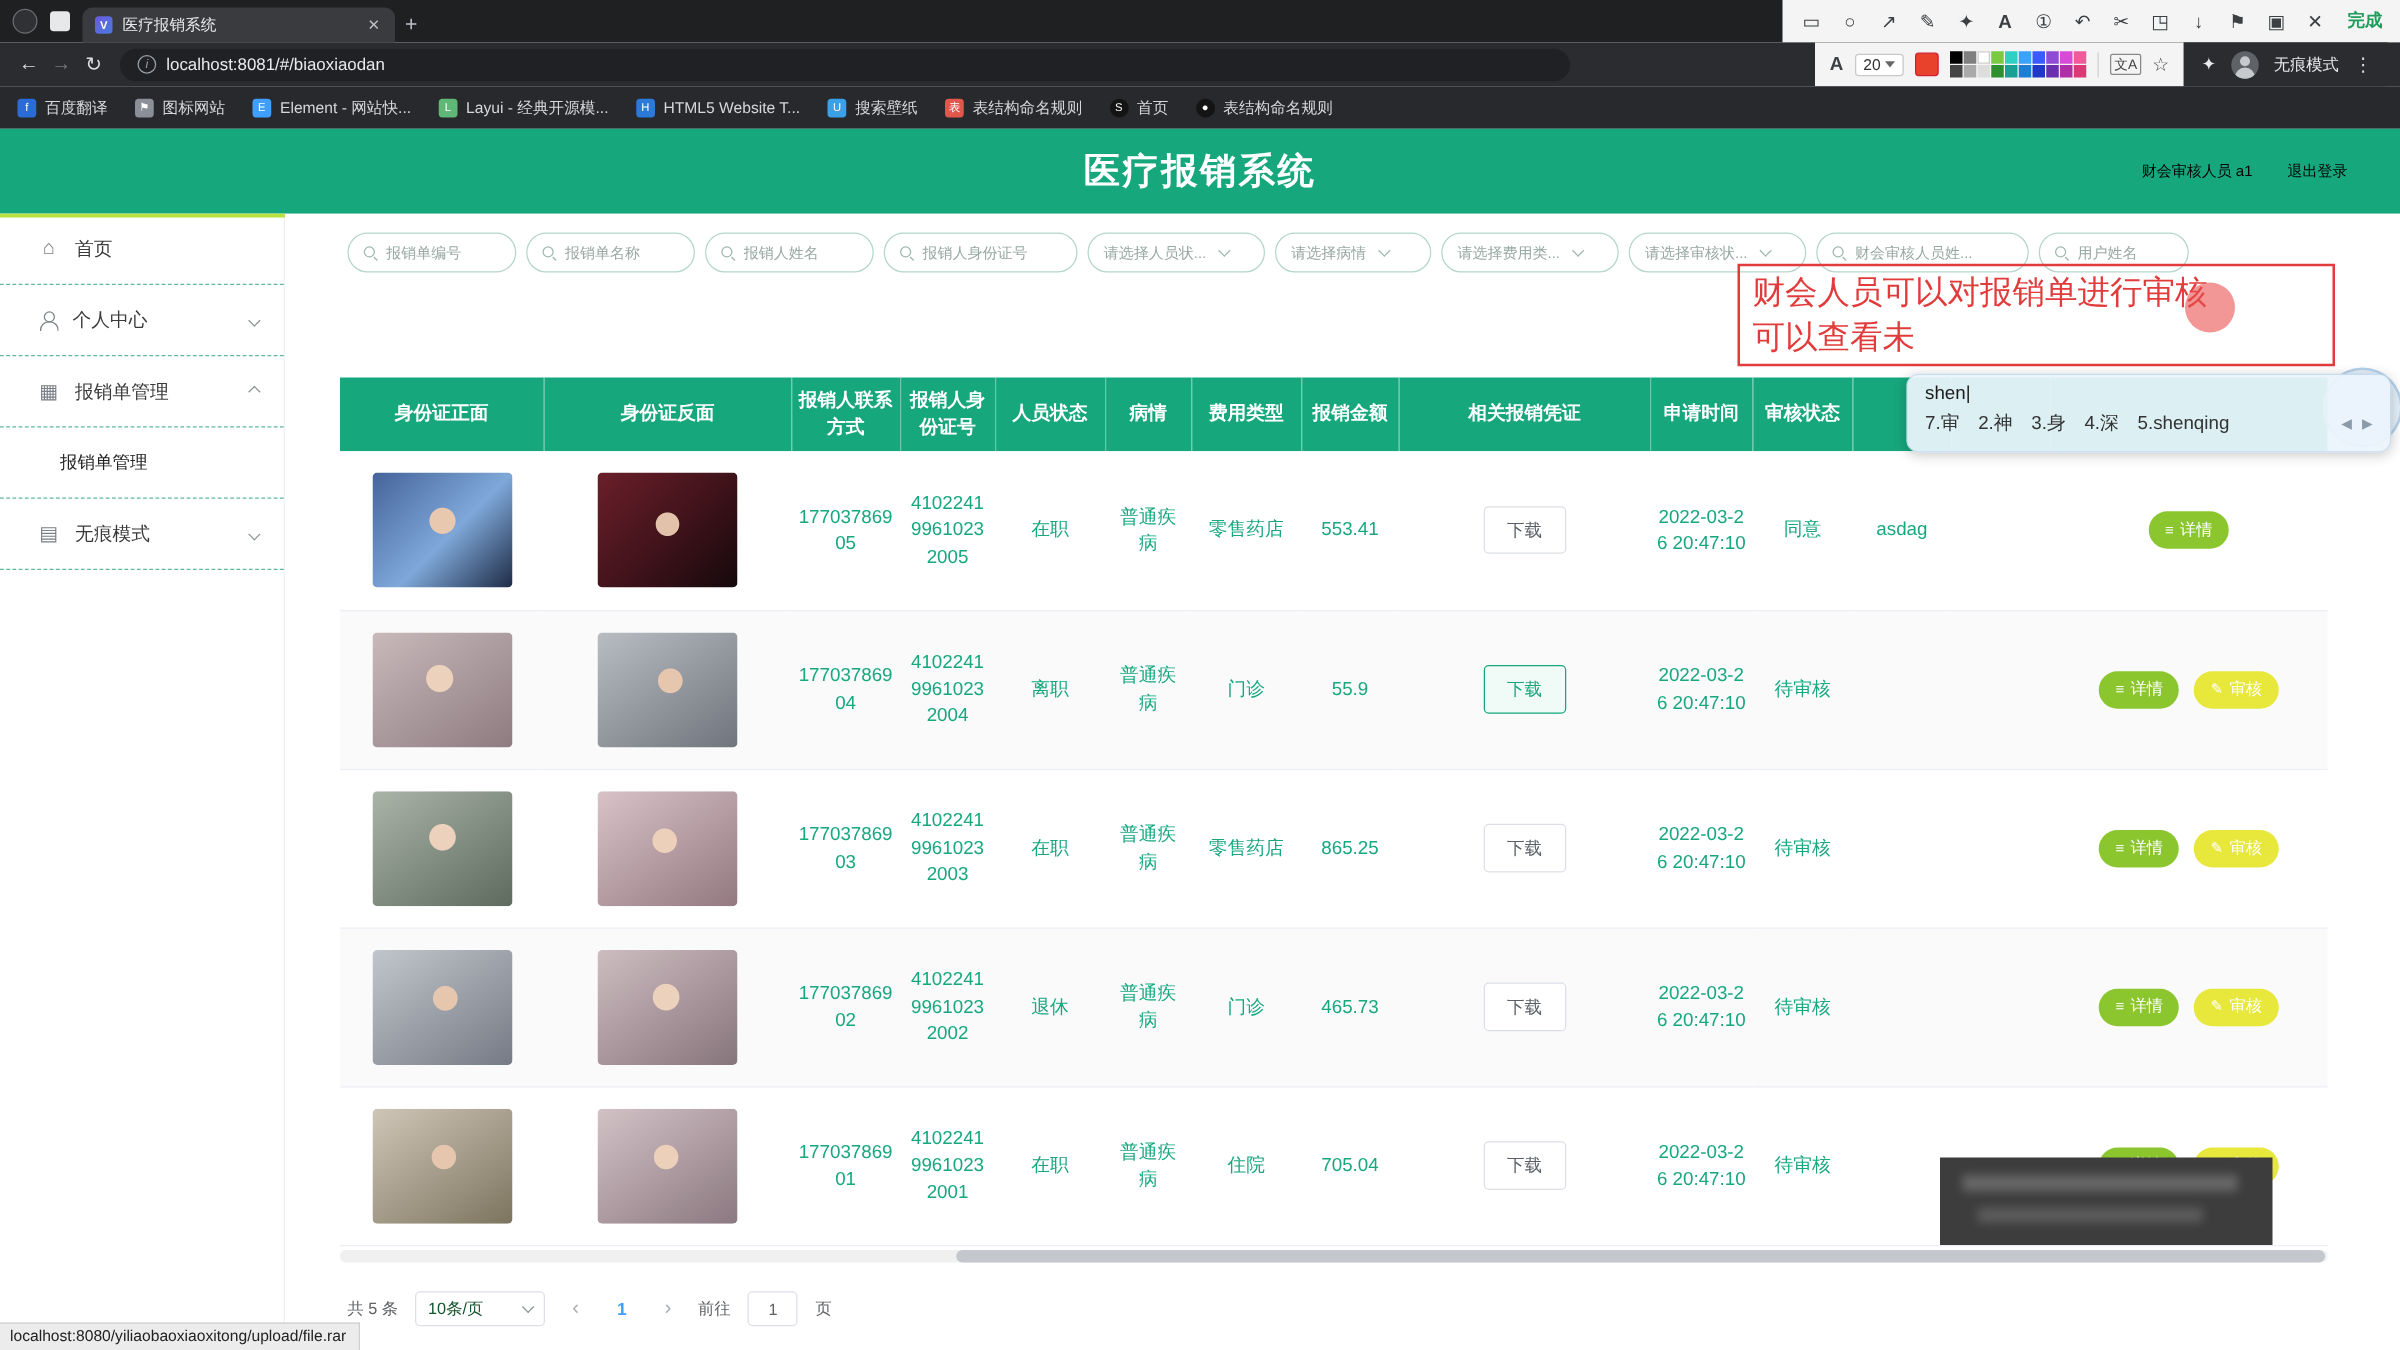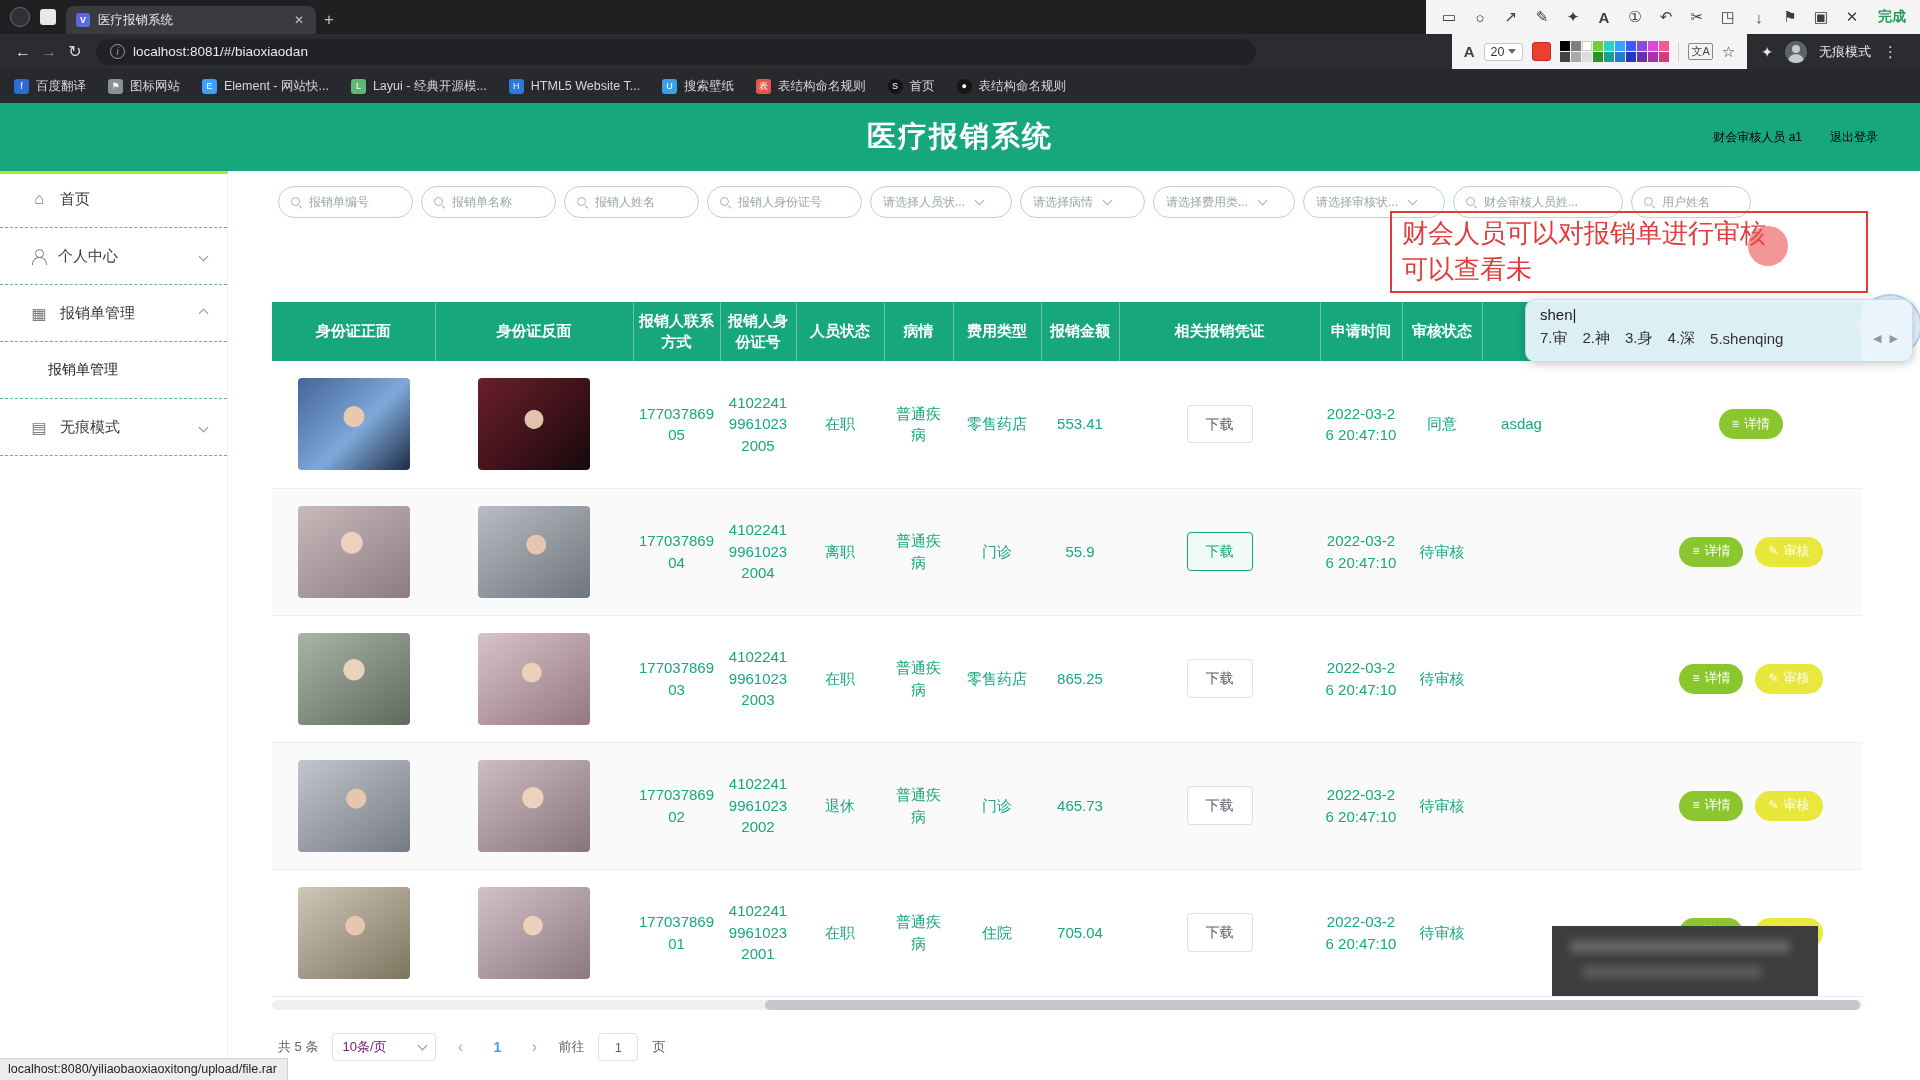--- a/index.html
+++ b/index.html
@@ -108,21 +108,21 @@
   .act-wrap { display:flex; gap:12px; justify-content:center; }
   .btn-act { display:flex; align-items:center; gap:5px; height:30px; padding:0 13px; border-radius:16px; color:#fff; font-size:13px; }
   .btn-detail { background:#8bc62f; }
   .btn-audit { background:#e7e73c; }
   .btn-act .bi { font-size:12px; }
 
   
   .hscroll { position:absolute; left:44px; top:829px; width:1590px; height:10px; background:#f0f0f0; border-radius:5px; }
   .hthumb { position:absolute; left:493px; top:0; width:1095px; height:10px; background:#c4c7cc; border-radius:5px; }
   .pager { position:absolute; left:50px; top:862px; display:flex; align-items:center; gap:14px; font-size:13px; color:#606266; }
-  .psize { display:flex; align-items:center; justify-content:space-between; width:104px; height:28px; border:1px solid #dcdfe6; border-radius:4px; padding:4px 9px; color:#701a75; }
+  .psize { display:flex; align-items:center; justify-content:space-between; width:104px; height:28px; border:1px solid #dcdfe6; border-radius:4px; padding:4px 9px; color:#14532d; }
   .parrow { font-size:16px; color:#a8abb2; width:20px; text-align:center; }
   .pnum { width:26px; text-align:center; color:#409eff; font-weight:bold; font-size:14px; }
   .goto-input { width:40px; height:28px; border:1px solid #dcdfe6; border-radius:4px; text-align:center; font-size:13px; color:#606266; outline:none; font-family:inherit; }
 
   
   .anno-box { position:absolute; left:1390px; top:211px; width:478px; height:82px; border:2px solid #e23b3b; z-index:55; overflow:hidden; padding:2px 10px; }
   .anno-box div { color:#e23b3b; font-size:26px; line-height:36px; font-weight:500; white-space:nowrap; }
   .anno-dot { position:absolute; left:1748px; top:226px; width:40px; height:40px; border-radius:50%; background:rgba(233,80,80,.6); z-index:56; }
   .ime { position:absolute; left:1525px; top:299px; width:388px; height:63px; background:rgba(236,244,252,.93); border:1px solid rgba(160,195,225,.5); border-radius:10px; box-shadow:0 2px 10px rgba(0,0,0,.22); z-index:60; padding:6px 14px; }
   .ime-compose { font-size:15px; color:#1b1b1b; }

